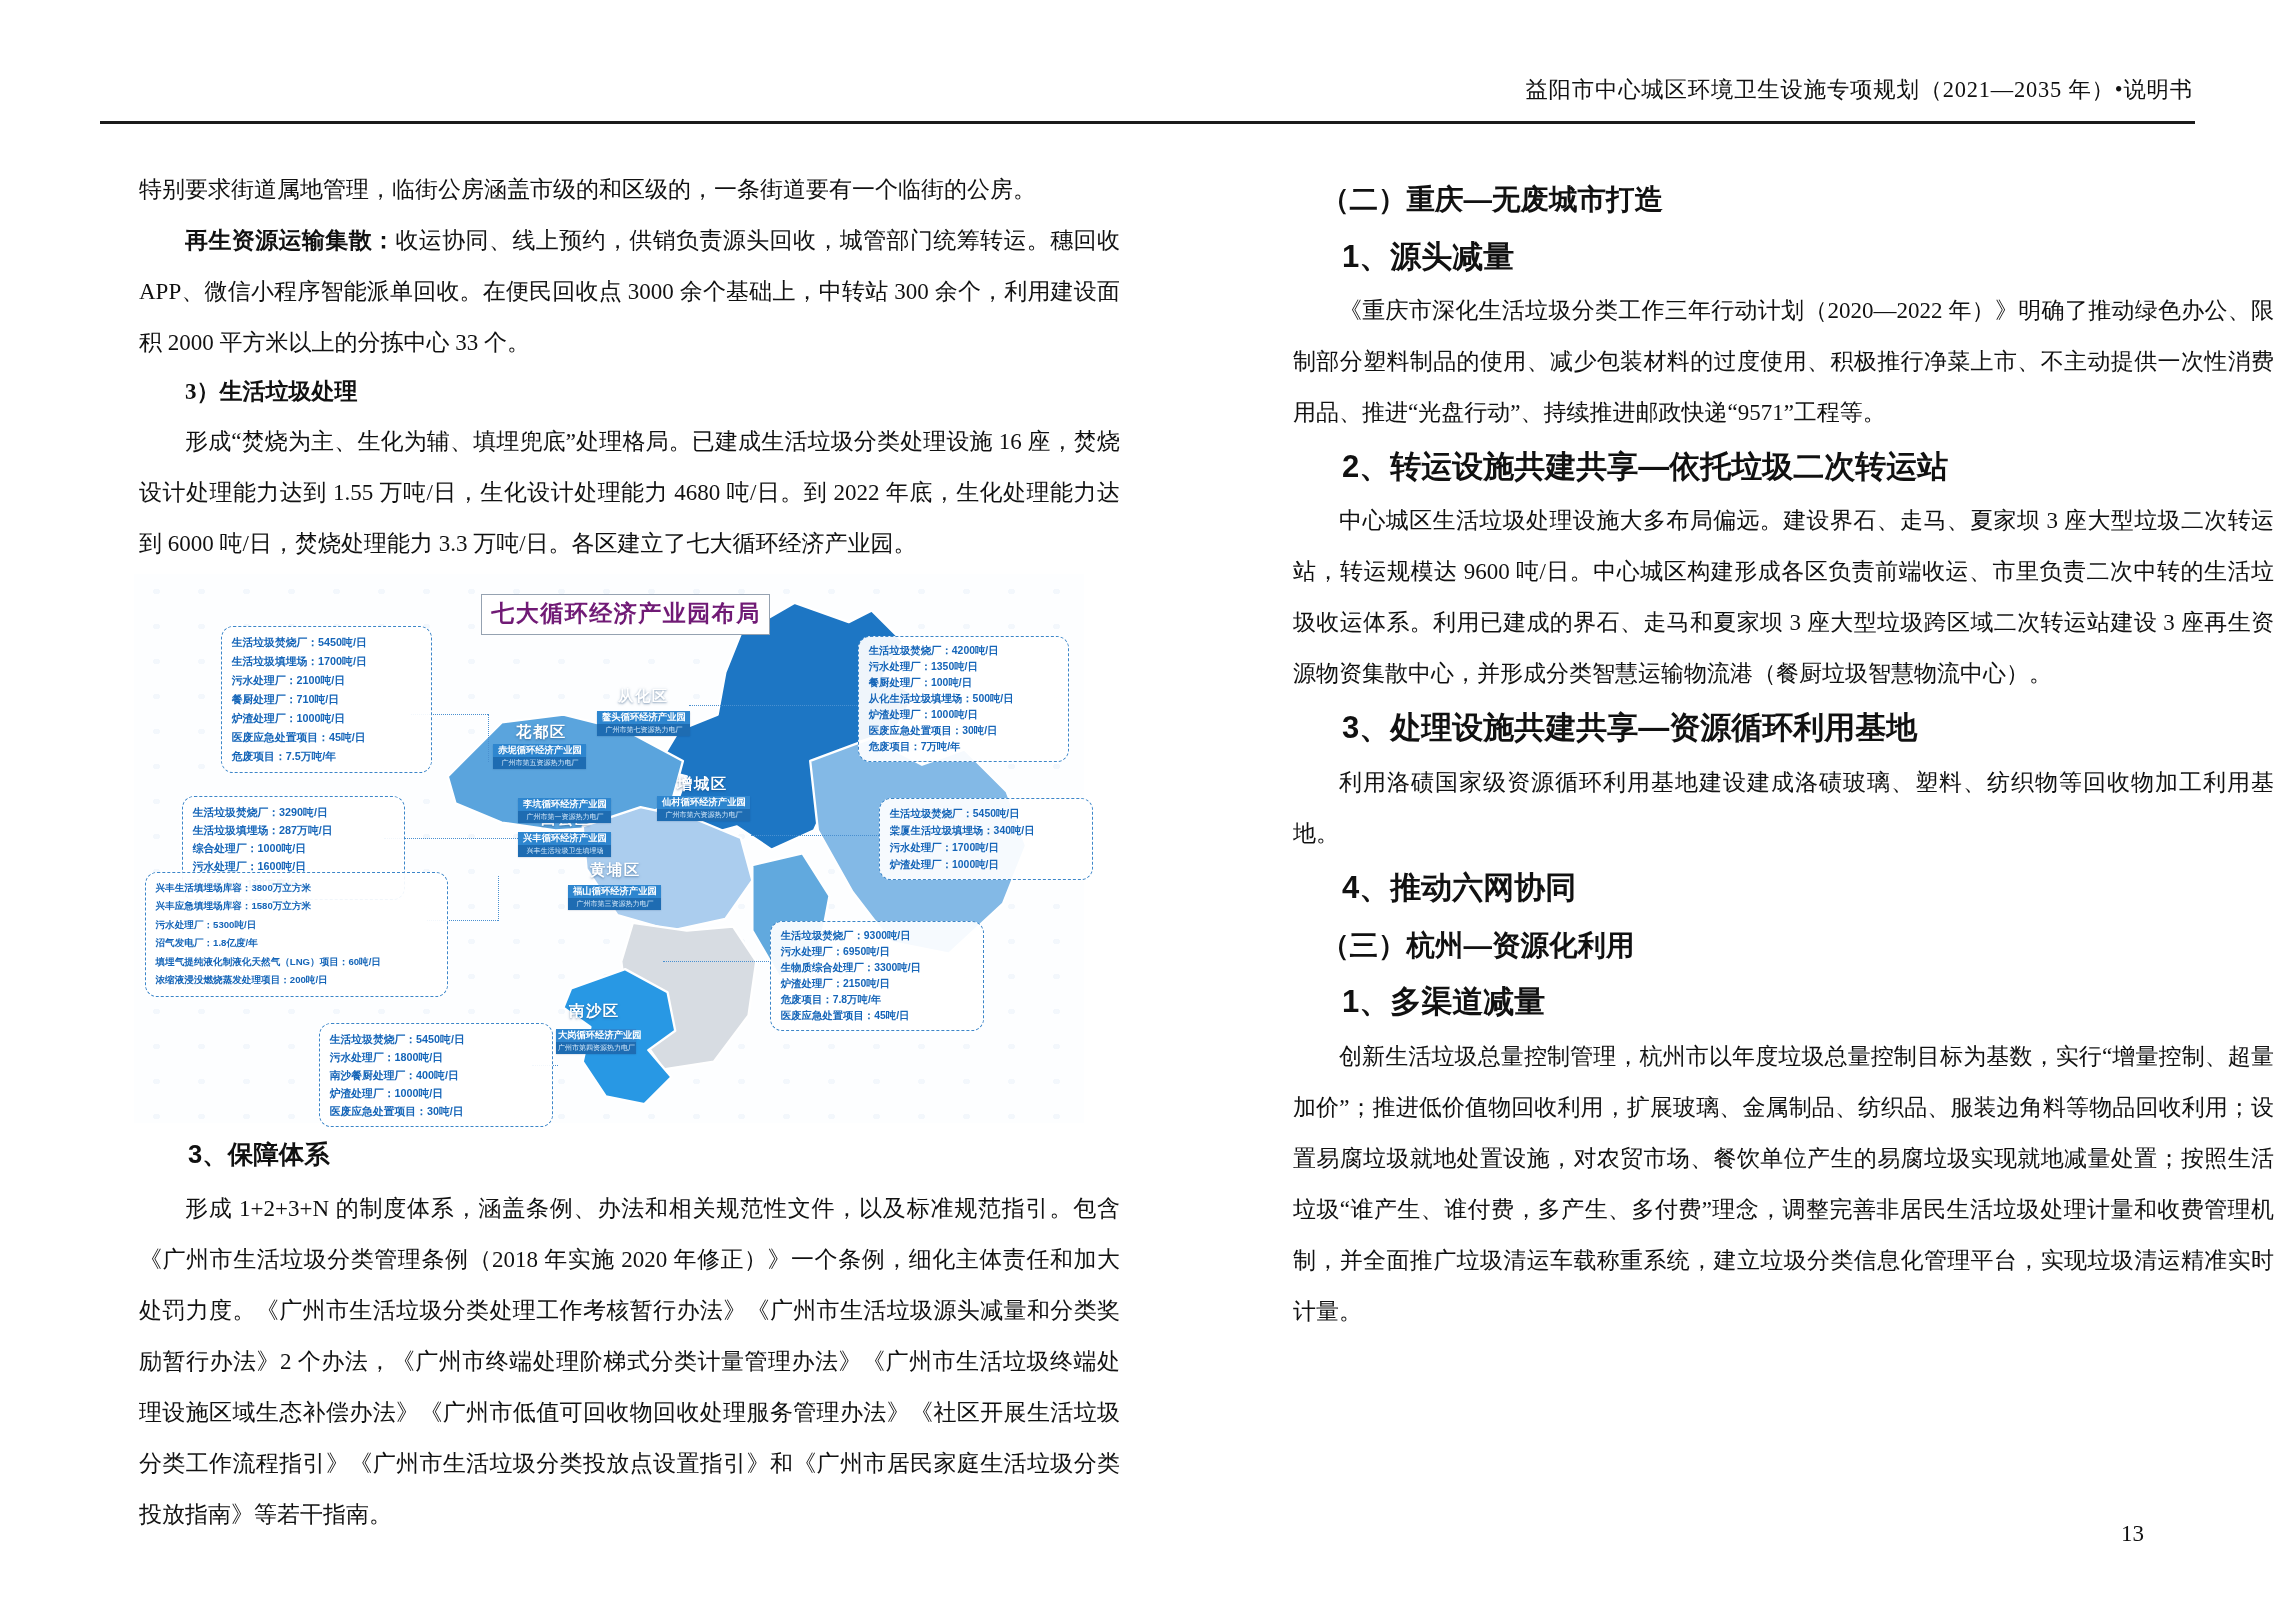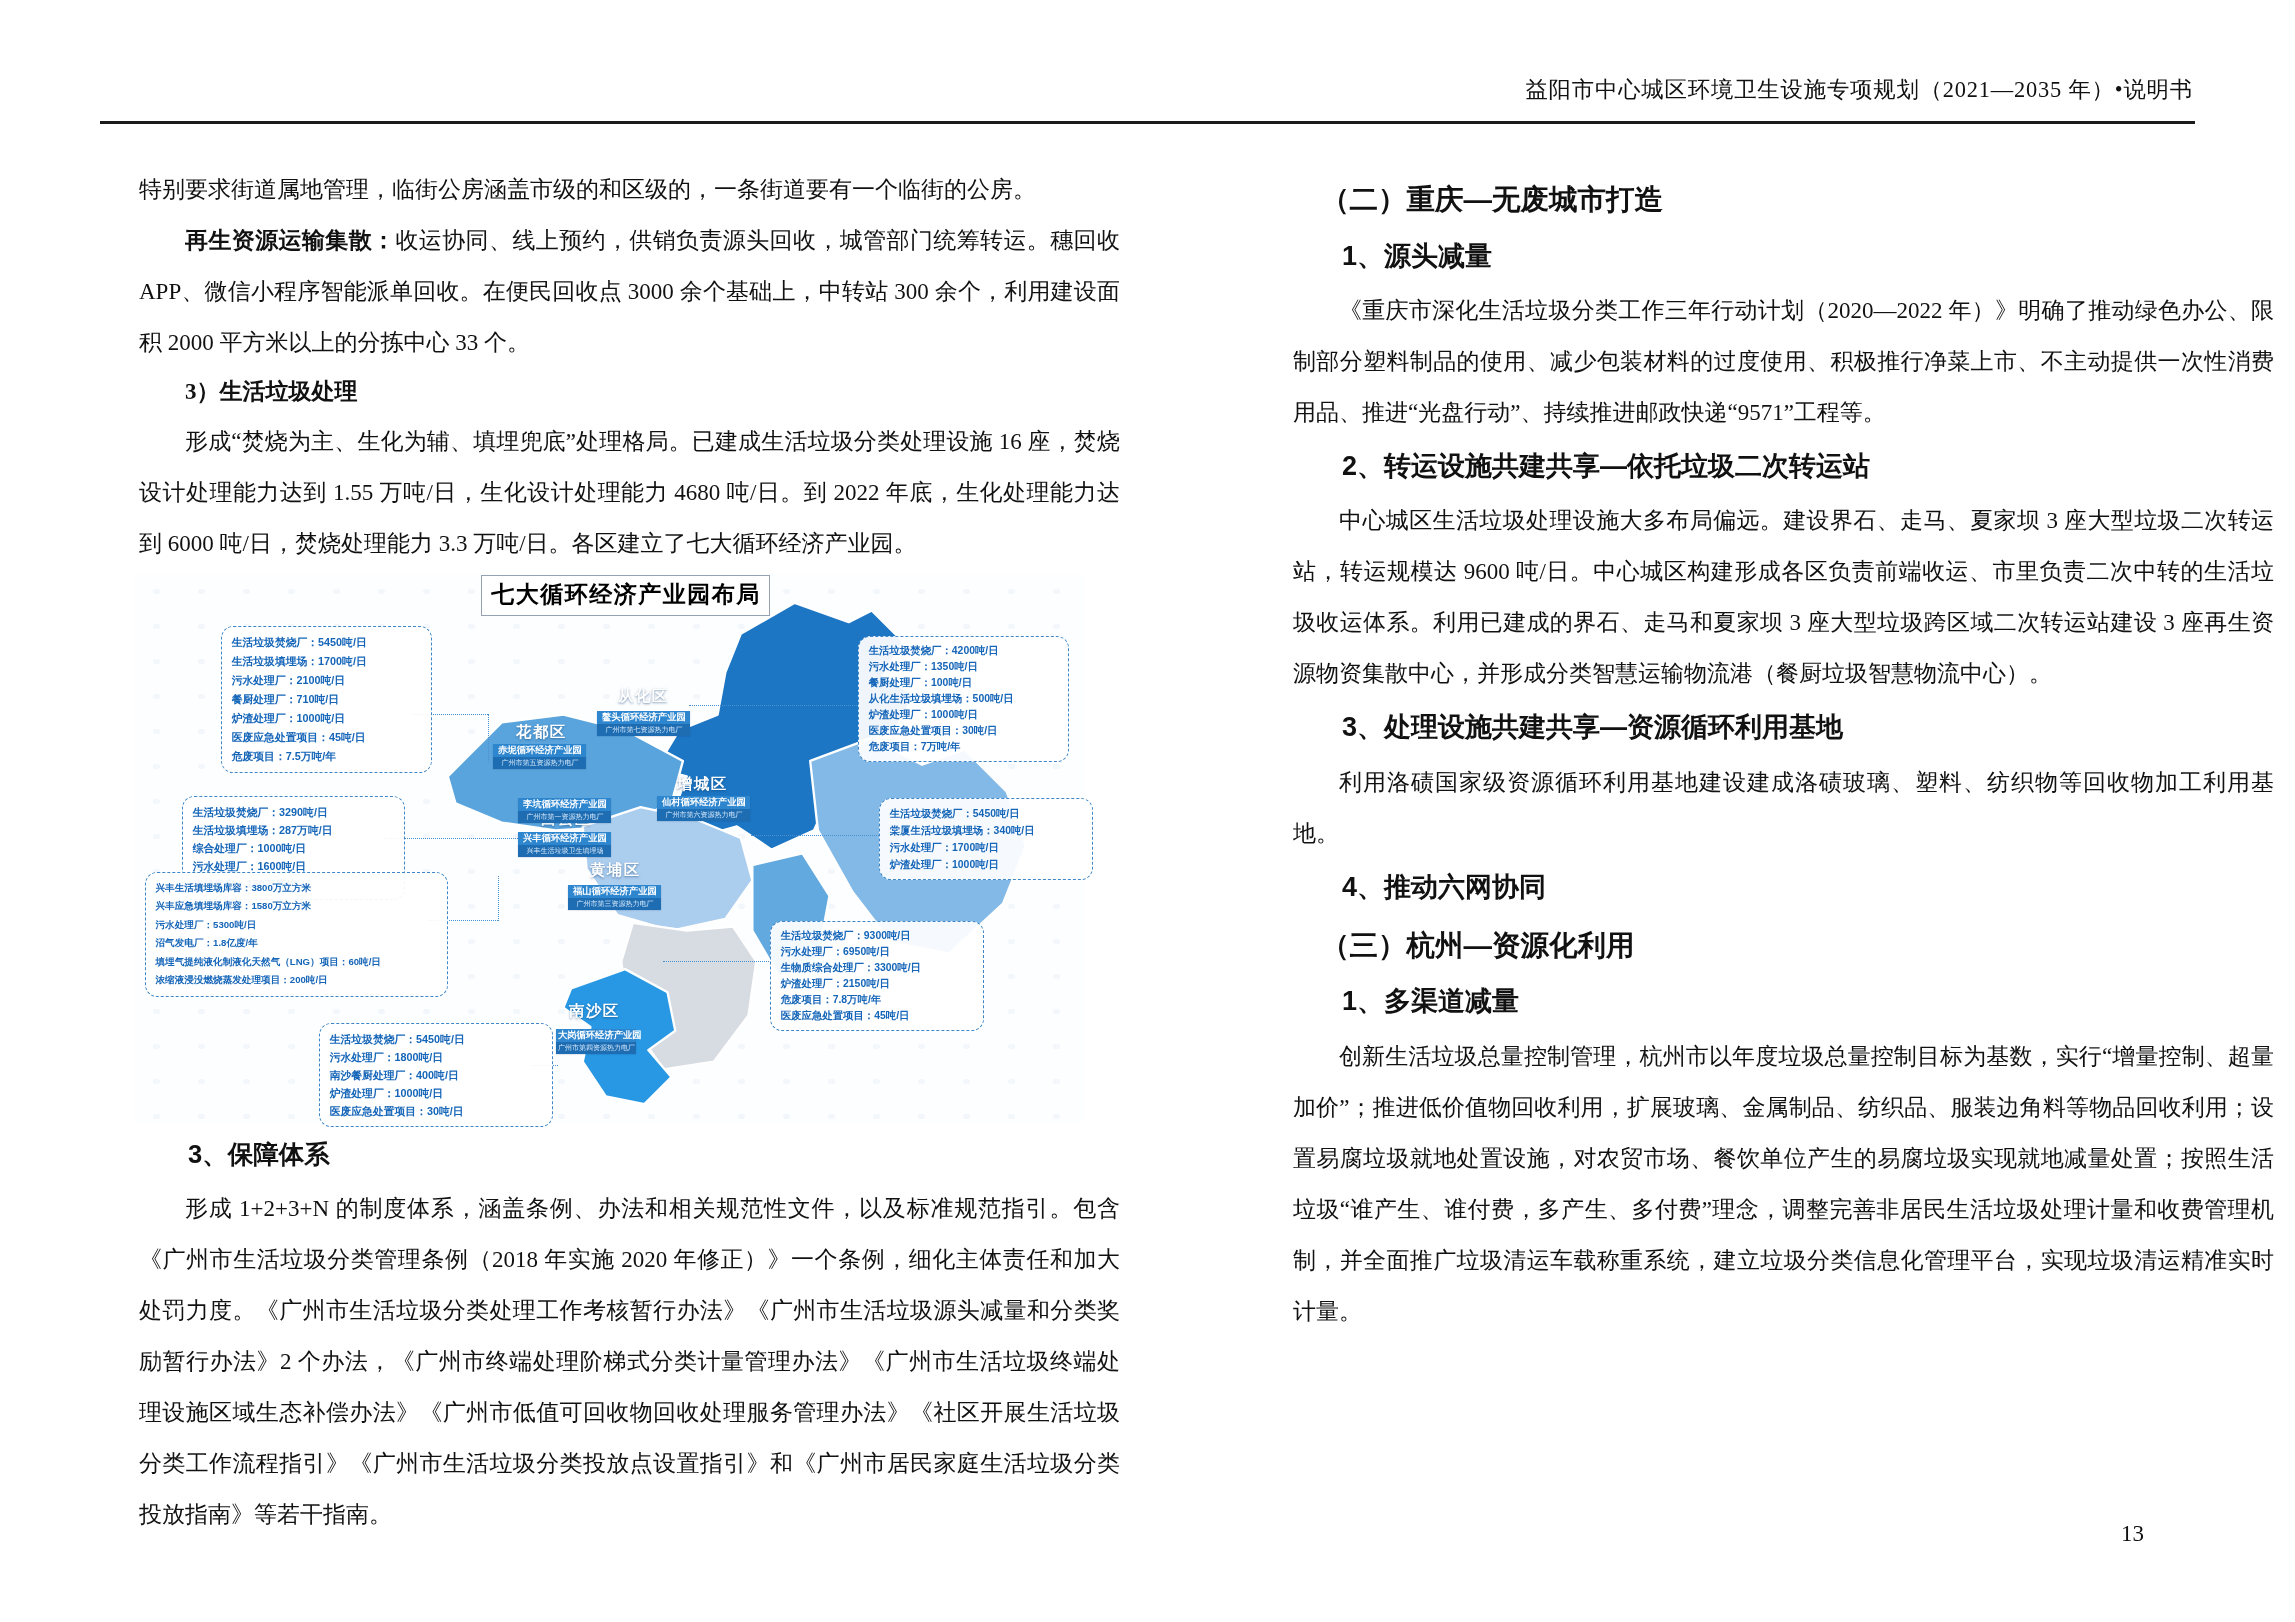--- a/index.html
+++ b/index.html
@@ -14,30 +14,30 @@
   .col{position:absolute;top:164px;width:981px;font-size:23px;line-height:51px;text-align:justify;}
   .col-left{left:139px;}
   .col-right{left:1257px;margin-left:36px;}
   .col p{margin:0;text-indent:2em;}
   .col p.noindent{text-indent:0;}
   .lead{font-family:"Liberation Sans","DejaVu Sans",sans-serif;font-weight:bold;}
 
   .h-big{font-family:"Liberation Sans","DejaVu Sans",sans-serif;font-weight:bold;
          font-size:28.5px;line-height:48px;margin:10.8px 0 10.8px 28px;}
   .h-sub{font-family:"Liberation Sans","DejaVu Sans",sans-serif;font-weight:bold;
-         font-size:27px;line-height:45px;margin:6.2px 0 6.2px 49px;}
+         font-size:31px;line-height:45px;margin:6.2px 0 6.2px 49px;}
   .h-small{font-family:Liberation Serif, serif;font-weight:bold;
          font-size:23px;line-height:48px;margin:0 0 0 46px;}
 
   
   .fig{position:relative;width:950px;height:549px;margin:4.6px 0 9.3px -4.6px;background:#fdfeff;
        background-image:radial-gradient(rgba(110,160,215,0.07) 11%, transparent 12%);
        background-size:45px 35px;font-family:"Liberation Sans","DejaVu Sans",sans-serif;}
-  .fig-title{position:absolute;left:347px;top:1px;width:287px;height:39px;border:1.5px solid #95a2b1;
-       background:#fff;color:#000000;font-weight:bold;font-size:23px;line-height:37px;
+  .fig-title{position:absolute;left:347px;top:20px;width:287px;height:39px;border:1.5px solid #95a2b1;
+       background:#fff;color:#701a75;font-weight:bold;font-size:23px;line-height:37px;
        text-align:center;letter-spacing:1.5px;}
   .callout{position:absolute;border:1.5px dashed #3c86c9;border-radius:12.3px;
        background:rgba(255,255,255,0.93);padding:6.2px 9.3px;color:#1565b8;font-weight:600;}
   .callout .cl{white-space:nowrap;}
   .co1{left:87px;top:52px;width:190px;font-size:10.8px;line-height:19px;}
   .co2{left:48px;top:222px;width:202px;font-size:10.8px;line-height:18px;}
   .co3{left:10.8px;top:298px;width:282px;font-size:9.6px;line-height:18.5px;}
   .co4{left:185px;top:449px;width:213px;font-size:10.8px;line-height:18px;}
   .co5{left:724px;top:62px;width:190px;font-size:10.4px;line-height:16px;}
   .co6{left:745px;top:224px;width:193px;font-size:10.4px;line-height:17px;}

